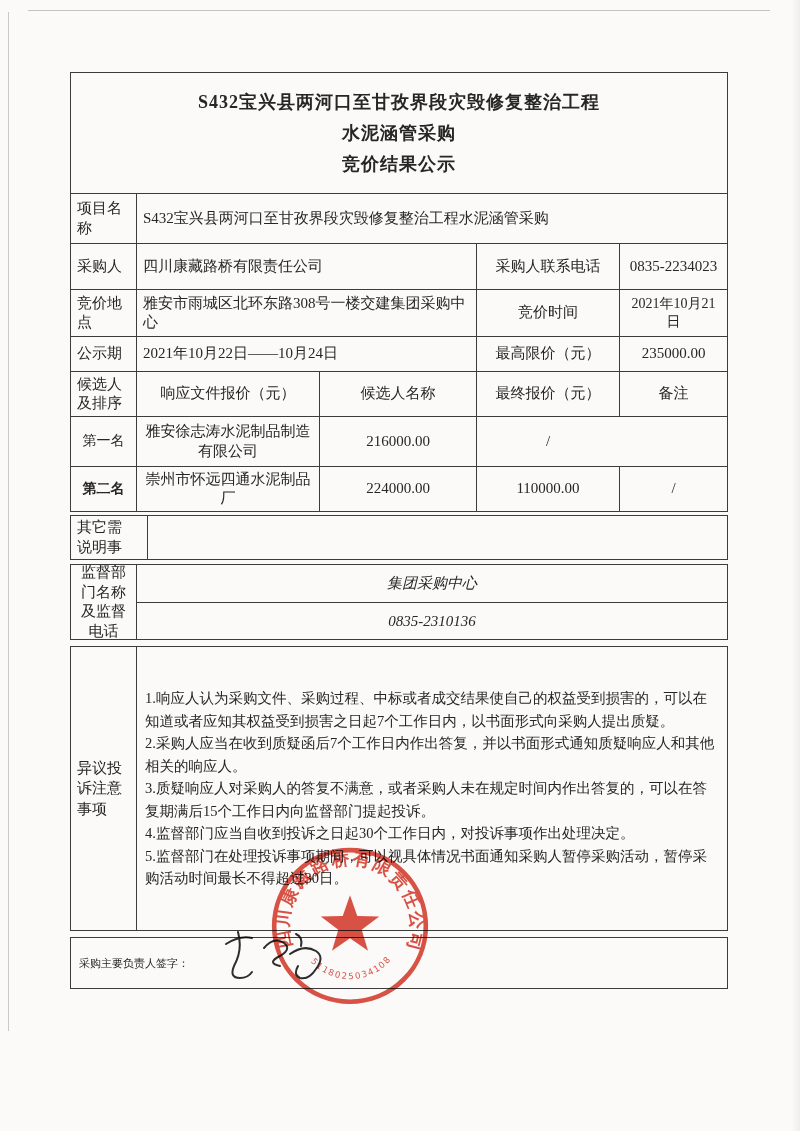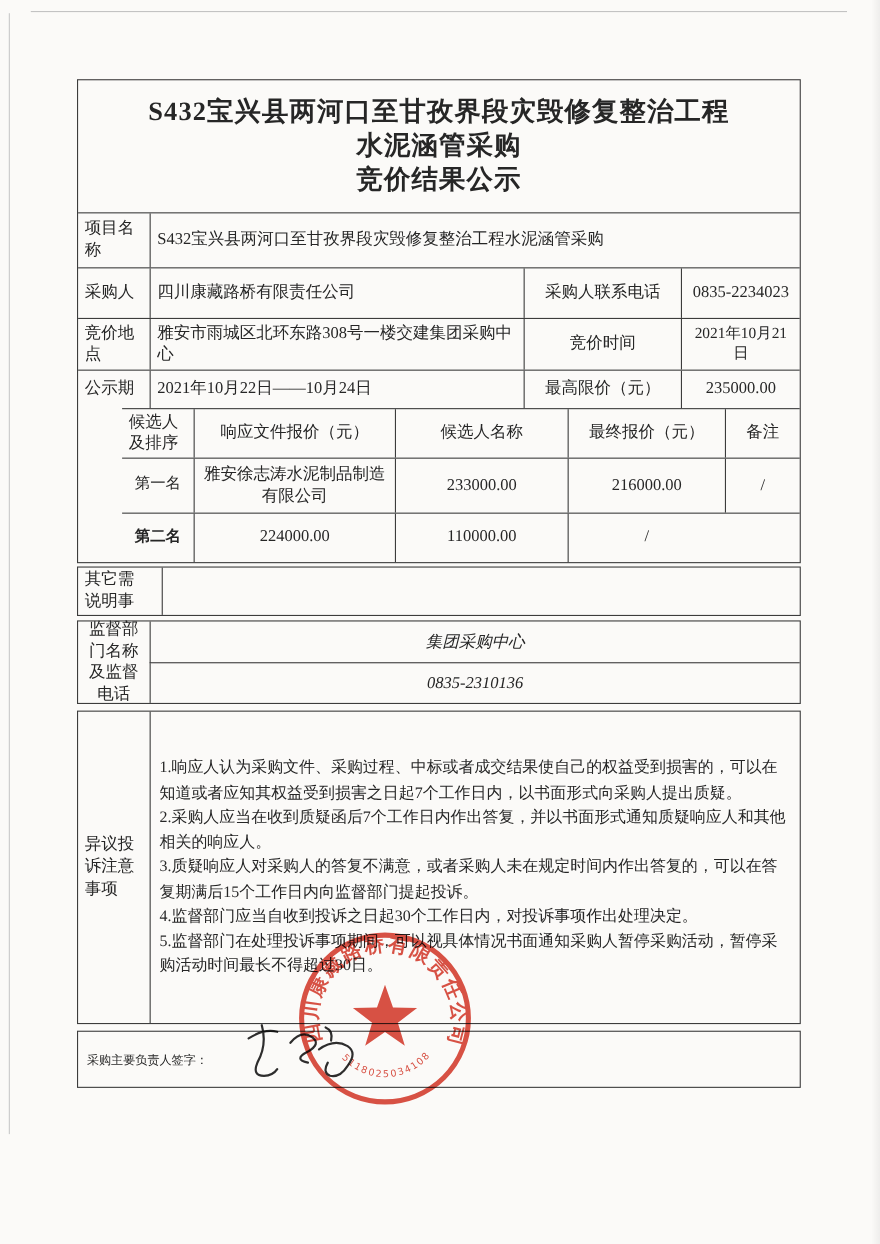--- a/index.html
+++ b/index.html
@@ -15,29 +15,29 @@
   .edge-left{position:absolute;left:8px;top:12px;bottom:100px;width:1px;background:#c9c9c9;}
   .edge-right{position:absolute;right:0;top:0;bottom:0;width:8px;background:linear-gradient(to right,rgba(0,0,0,0),rgba(0,0,0,0.05));}
 
   .doc{position:absolute;left:70px;top:72px;width:658px;}
 
   .box{border:1.5px solid #3c3c3c;background:transparent;box-sizing:border-box;}
   .gap3{margin-top:3px;} .gap4{margin-top:4px;} .gap6{margin-top:6px;}
 
   .title-cell{min-height:112px;display:flex;flex-direction:column;justify-content:center;
     align-items:center;text-align:center;padding:4px 10px;}
-  .title-line{font-size:24px;font-weight:bold;line-height:31px;letter-spacing:1px;}
+  .title-line{font-size:18px;font-weight:bold;line-height:31px;letter-spacing:1px;}
 
   .row{display:grid;border-top:1.5px solid #3c3c3c;box-sizing:border-box;}
   .row>div{display:flex;align-items:center;padding:2px 6px;border-left:1.5px solid #3c3c3c;
     box-sizing:border-box;font-size:15px;line-height:1.3;}
   .row>div:first-child{border-left:none;}
   .r2{grid-template-columns:65px 1fr;}
   .r4{grid-template-columns:65px 1fr 143px 108px;}
-  .r5{grid-template-columns:65px 183px 157px 143px 1fr;margin-left:40px;}
+  .r5{grid-template-columns:65px 183px 157px 143px 1fr;}
 
   .lbl{justify-content:flex-start;text-align:left;}
   .ctr{justify-content:center;text-align:center;}
   .val{font-size:13px;justify-content:center;text-align:center;}
 
   .h-project{min-height:50px;font-family:Liberation Serif, serif;} .h-purchaser{min-height:46px;} .h-place{min-height:47px;}
   .h-period{min-height:35px;} .h-candh{min-height:45px;} .h-cand1{min-height:50px;}
   .h-cand2{min-height:45px;} .h-other{min-height:36px;gap:11px;}
 
   .cand-name{font-size:12.5px;justify-content:center;text-align:center;padding:2px 4px;}
@@ -110,27 +110,27 @@
       <div class="lbl">候选人及排序</div>
       <div class="ctr">响应文件报价（元）</div>
       <div class="ctr">候选人名称</div>
       <div class="ctr">最终报价（元）</div>
       <div class="ctr">备注</div>
     </div>
 
     <div class="row r5 h-cand1">
       <div class="ctr" style="font-size:14px;">第一名</div>
       <div class="cand-name">雅安徐志涛水泥制品制造有限公司</div>
-      <div class="val">233000.00</div>
       <div class="val">216000.00</div>
       <div class="ctr">/</div>
     </div>
 
     <div class="row r5 h-cand2">
       <div class="ctr" style="font-size:14px;font-weight:bold;">第二名</div>
+      <div class="cand-name">崇州市怀远四通水泥制品厂</div>
       <div class="val">224000.00</div>
       <div class="val">110000.00</div>
       <div class="ctr">/</div>
     </div>
   </div>
 
   <div class="box gap3">
     <div class="row r2 h-other" style="border-top:none;">
       <div class="lbl">其它需说明事</div>
       <div class="lbl"></div>

